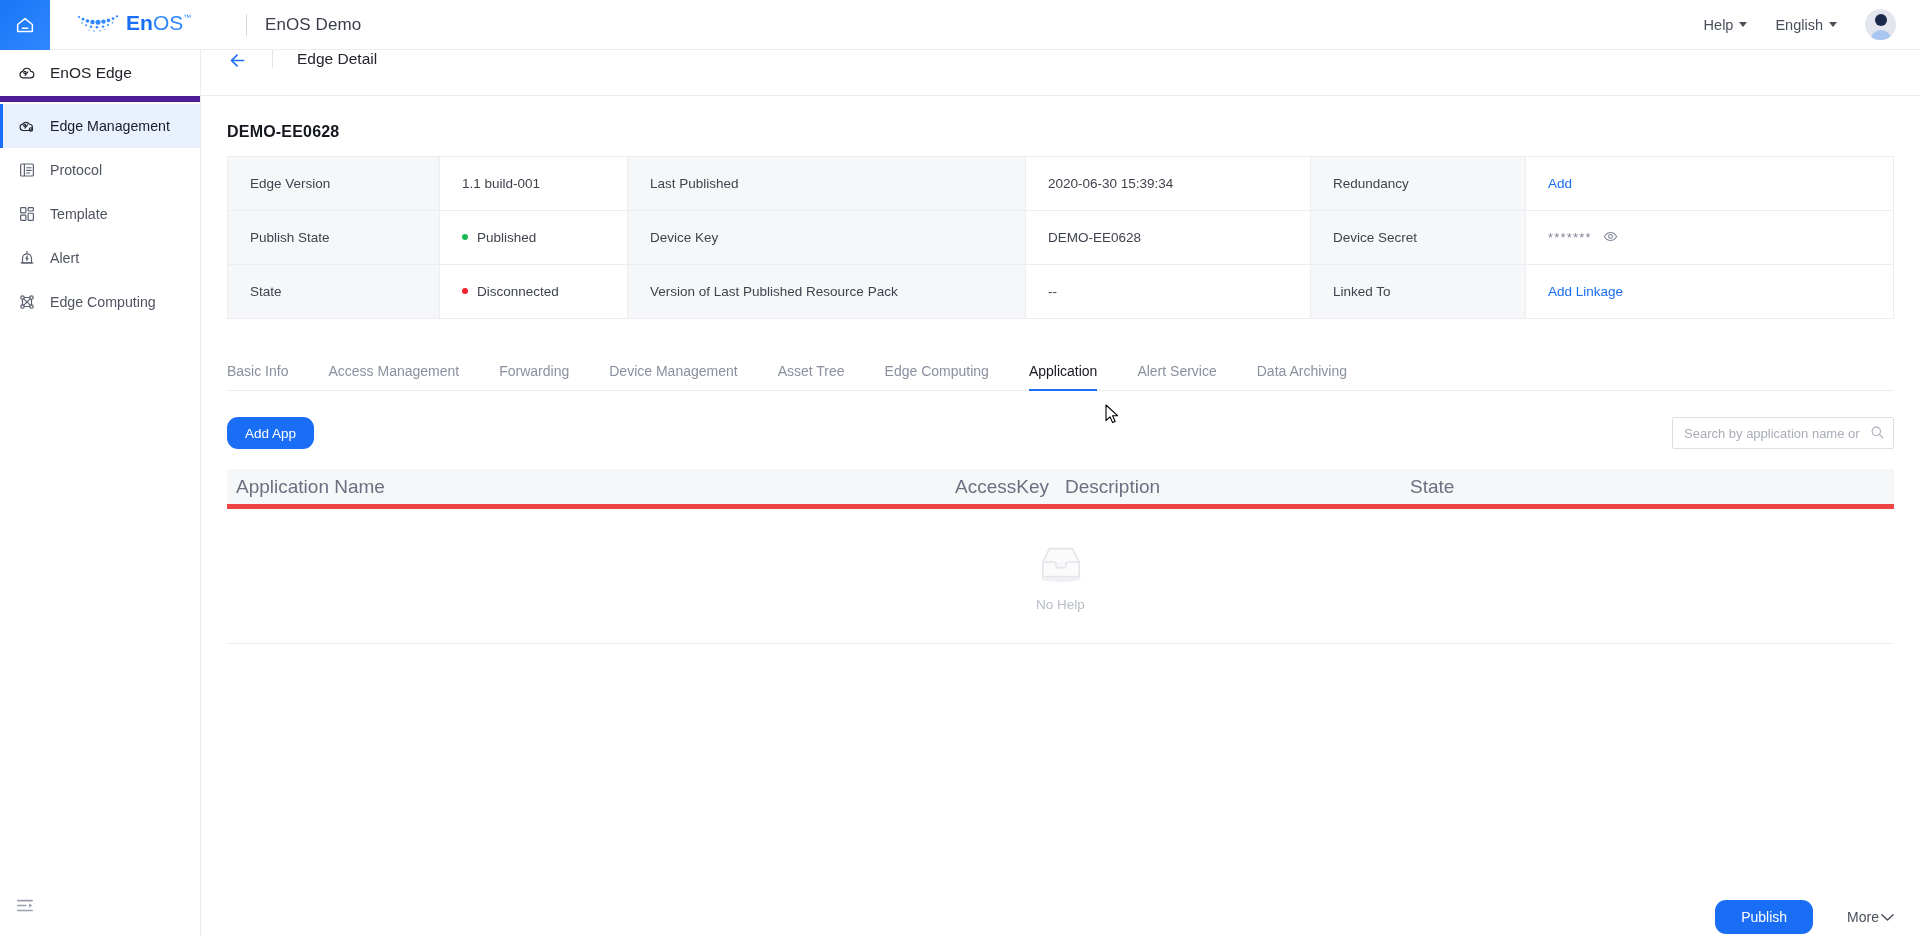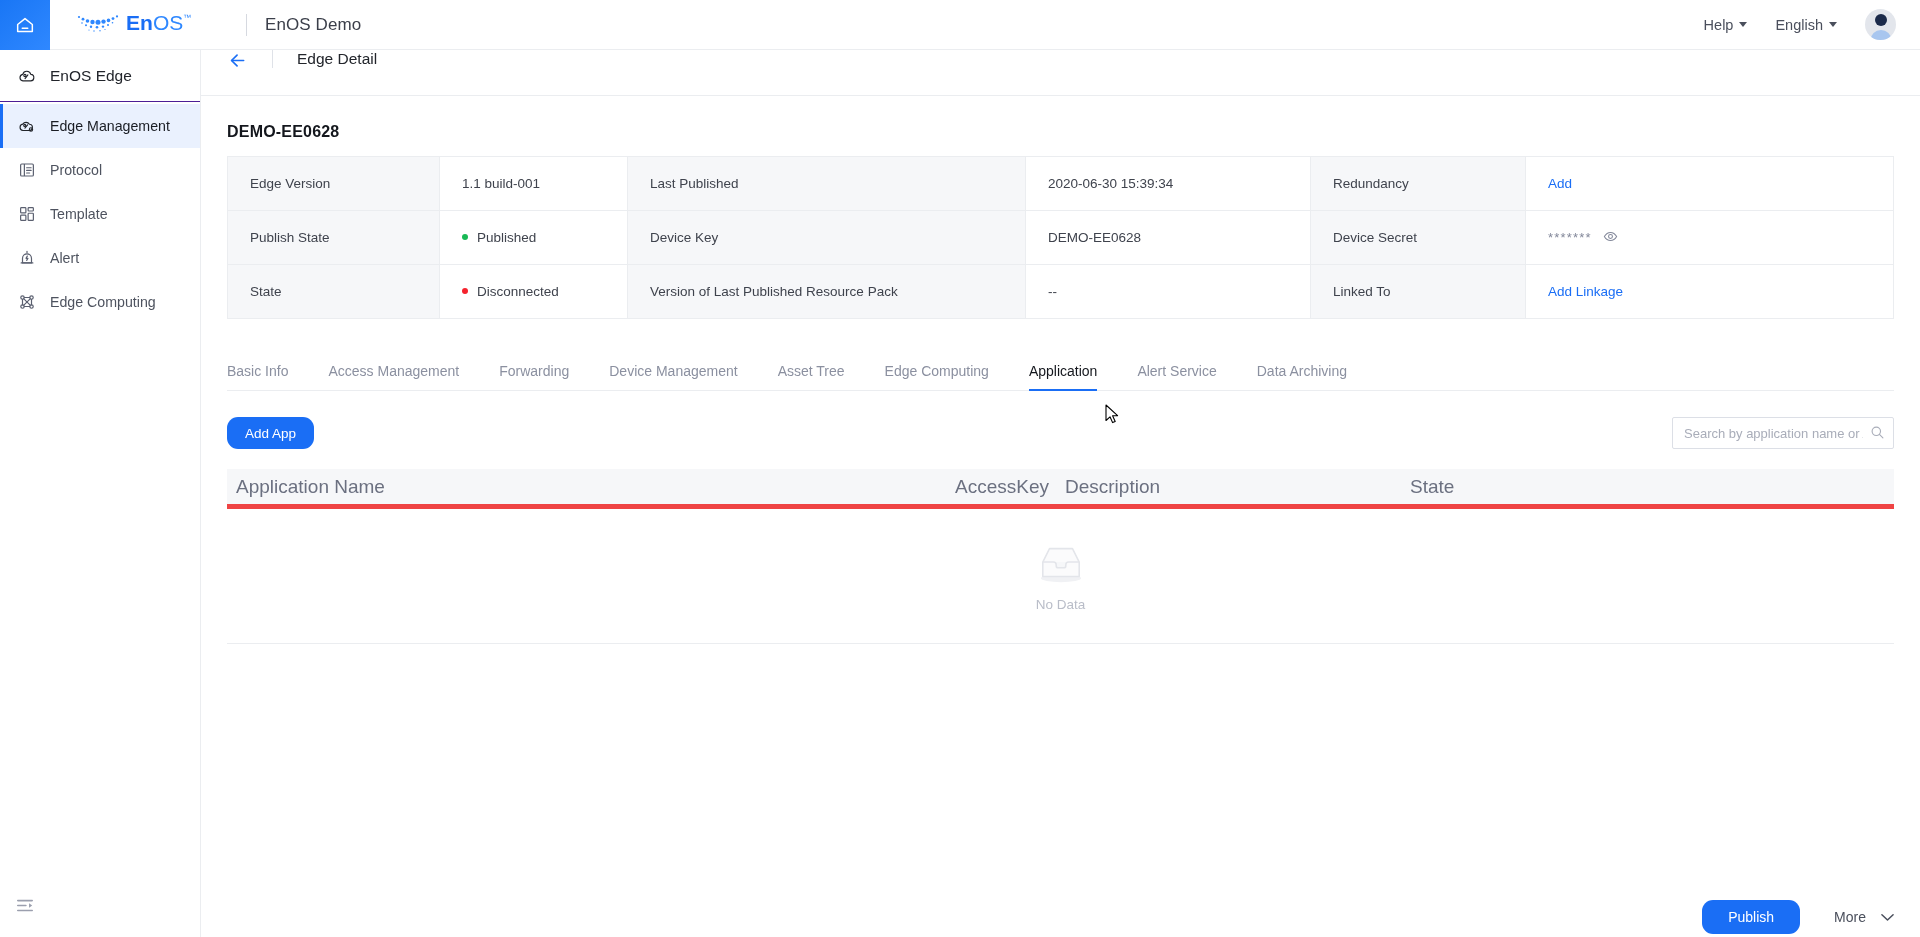--- a/index.html
+++ b/index.html
@@ -76,21 +76,21 @@
   .sidebar {
     position: absolute; top: 50px; left: 0;
     width: 201px; height: 887px;
     background: #ffffff;
     border-right: 1px solid #ebedf0;
     z-index: 10;
   }
   .side-head {
     height: 52px; display: flex; align-items: center;
     padding-left: 18px; gap: 14px;
-    border-bottom: 1px solid #4c1d95;
+    border-bottom: 6px solid #4c1d95;
   }
   .side-head-text { font-size: 15.5px; color: #22252b; }
   .side-items { padding-top: 2px; }
   .side-item {
     height: 44px; display: flex; align-items: center;
     padding-left: 18px; gap: 14px; cursor: pointer;
     position: relative;
     color: #4e535f; font-size: 14.2px;
   }
   .side-item.active {
@@ -229,21 +229,21 @@
   }
   .empty-label { font-size: 13.5px; color: #b9bdc8; margin-top: 7px; }
 
   
   .footer-actions {
     display: flex; align-items: center; justify-content: flex-end;
     gap: 34px; margin-top: 256px;
   }
   .more-btn {
     font-size: 14px; color: #4a4f5c; cursor: pointer;
-    display: flex; align-items: center; gap: 15px;
+    display: flex; align-items: center; gap: 2px;
   }
 
   
   .cursor-ptr { position: absolute; left: 1105px; top: 404px; z-index: 50; pointer-events: none; }
 </style>
 </head>
 <body>
 
 <div class="topbar">
   <div class="home-tile">
@@ -489,21 +489,21 @@
         <div class="col-state">State</div>
       </div>
       <div class="dt-empty">
         <span>
           <svg width="62" height="46" viewBox="0 0 64 48" fill="none">
             <ellipse cx="32" cy="40" rx="21" ry="4" fill="#f0f1f4"></ellipse>
             <path d="M13 23 L20 9 H44 L51 23 V38 H13 Z" fill="#fbfbfc" stroke="#e3e5ea" stroke-width="1.6" stroke-linejoin="round"></path>
             <path d="M13 23 H24 a3 3 0 0 1 3 3 v1 a2 2 0 0 0 2 2 h6 a2 2 0 0 0 2-2 v-1 a3 3 0 0 1 3-3 h11" fill="#f6f7f9" stroke="#e3e5ea" stroke-width="1.6" stroke-linejoin="round"></path>
           </svg>
         </span>
-        <span class="empty-label">No Data</span>
+        <span class="empty-label">No Help</span>
       </div>
     </div>
 
     <div class="footer-actions">
       <button class="btn-primary" style="padding:0 26px;height:34px;font-size:14px;">Publish</button>
       <div class="more-btn">
         <span>More</span>
         <span>
           <svg width="13" height="9" viewBox="0 0 14 9" fill="none" stroke="#4a4f5c" stroke-width="1.6">
             <path d="M1 1.5 7 7.2 13 1.5" stroke-linecap="round" stroke-linejoin="round"></path>

